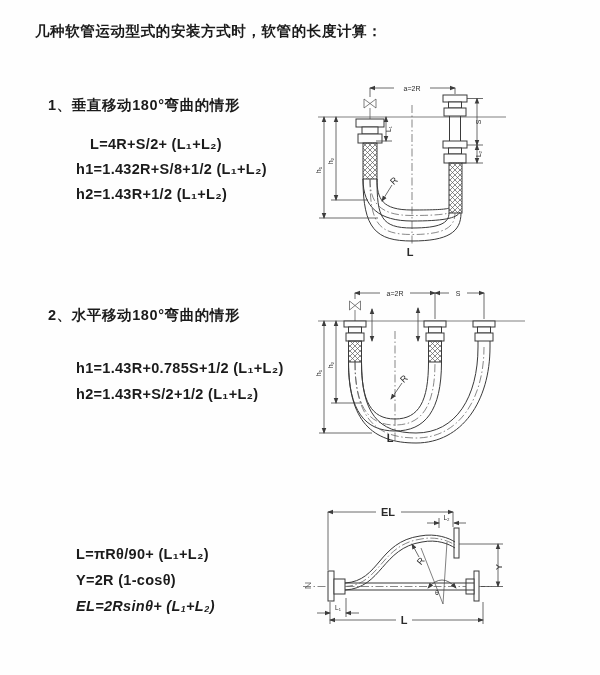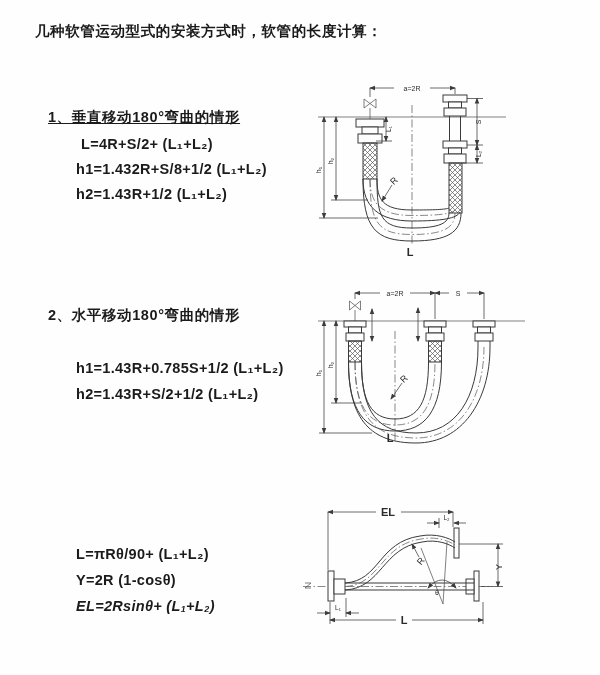--- a/index.html
+++ b/index.html
@@ -12,21 +12,21 @@
   .title{
     position:absolute;left:35px;top:22px;margin:0;
     font-size:14.5px;font-weight:700;letter-spacing:.6px;white-space:nowrap;
   }
   .heading{
     position:absolute;font-size:14.5px;font-weight:700;letter-spacing:.6px;white-space:nowrap;
   }
   .formula{
     position:absolute;font-size:14.5px;font-weight:700;letter-spacing:.3px;white-space:nowrap;
   }
-  .h1{left:48px;top:108px;text-decoration:underline;} .f11{left:81px;top:136px;} .f12{left:76px;top:161px;} .f13{left:76px;top:186px;}
+  .h1{left:48px;top:96px;} .f11{left:90px;top:136px;} .f12{left:76px;top:161px;} .f13{left:76px;top:186px;}
   .h2{left:48px;top:306px;} .f21{left:76px;top:333px;} .f22{left:76px;top:360px;} .f23{left:76px;top:386px;}
   .h3{left:48px;top:519px;} .f31{left:76px;top:546px;} .f32{left:76px;top:572px;} .f33{left:76px;top:598px;font-style:italic;}
   .dia{position:absolute;}
   .d1{left:310px;top:75px;} .d2{left:310px;top:281px;} .d3{left:300px;top:498px;}
   
   .ln{stroke:#3a3a3a;stroke-width:1;fill:none;}
   .thin{stroke:#4a4a4a;stroke-width:.7;fill:none;}
   .dim{stroke:#3c3c3c;stroke-width:.75;fill:none;}
   .cl{stroke:#555;stroke-width:.7;fill:none;stroke-dasharray:8 2.5 1.5 2.5;}
   .part{fill:#fdfdfd;stroke:#3a3a3a;stroke-width:1;}

